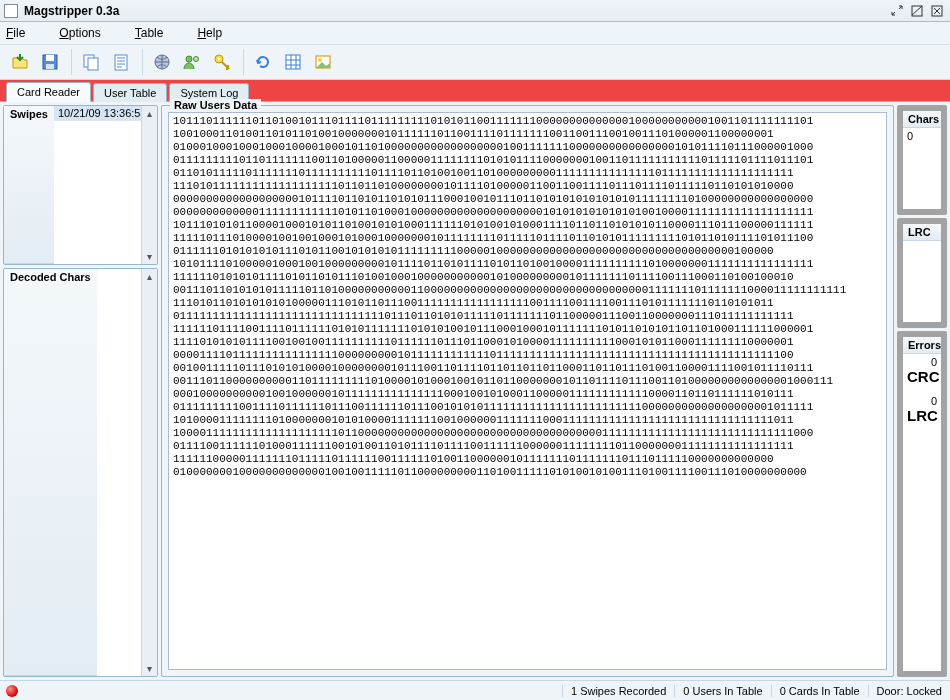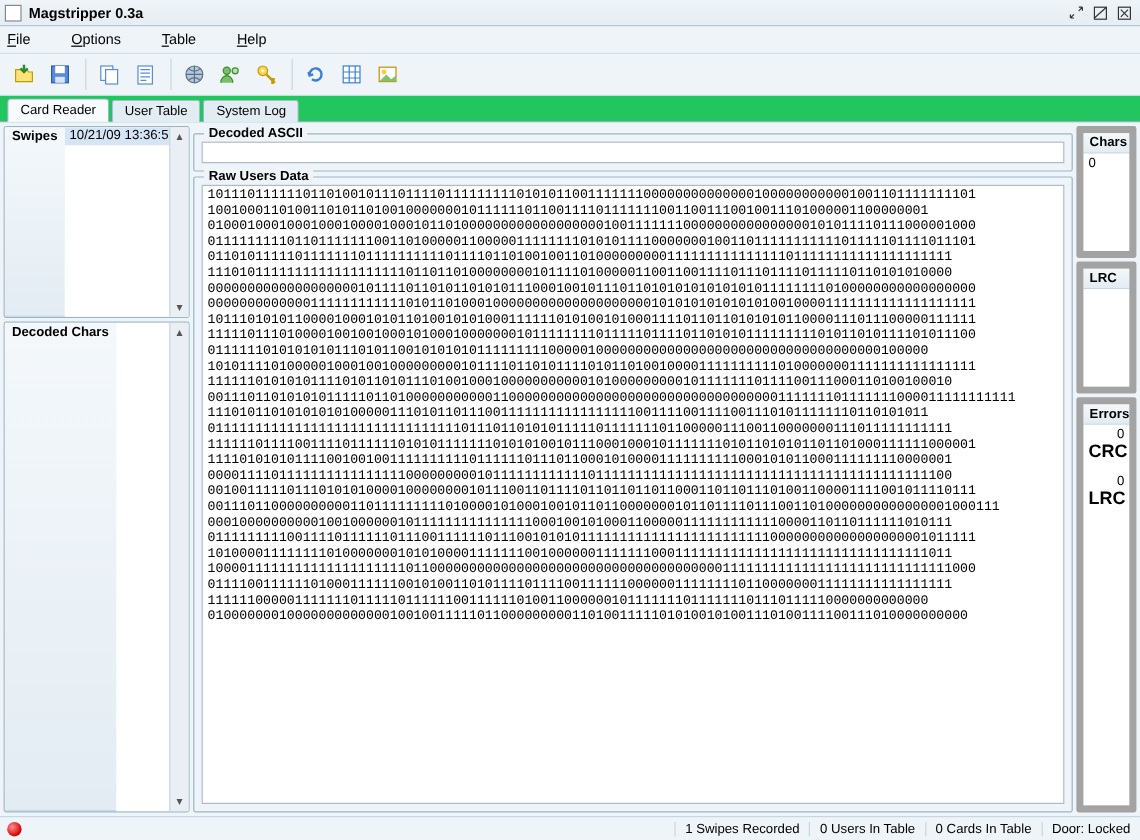--- a/index.html
+++ b/index.html
@@ -77,21 +77,21 @@
     margin-right: 2px;
   }
   .tsep {
     width: 1px; height: 26px; background: #c9d8e3; margin: 0 5px;
   }
   
   .tabs-row {
     display: flex;
     align-items: flex-end;
     padding: 0 6px;
-    background: #22c55e;
+    background: #ef4444;
     height: 22px;
     border-bottom: 1px solid #99b5c9;
   }
   .tab {
     border: 1px solid #99b5c9;
     border-bottom: none;
     border-radius: 3px 3px 0 0;
     padding: 3px 10px 3px 10px;
     margin-right: 2px;
     background: #e2ecf3;
@@ -408,24 +408,20 @@
       <div class="panel-body" style="position:relative;">
         <div class="scroll-hint">
           <span>▴</span>
           <span>▾</span>
         </div>
       </div>
     </div>
   </div>
 
   <div class="midcol">
-    <div class="group" style="margin-top:6px;">
-      <div class="group-label">Decoded ASCII</div>
-      <input class="textinput" type="text" value="" style="">
-    </div>
     <div class="group">
       <div class="group-label">Raw Users Data</div>
       <div class="rawdata">1011101111110110100101110111101111111110101011001111111000000000000001000000000001001101111111101
 1001000110100110101101001000000010111111011001111011111110011001110010011101000001100000001
 0100010001000100010000100010110100000000000000000010011111110000000000000000101011110111000001000
 0111111111011011111110011010000011000001111111101010111100000001001101111111111101111101111011101
 0110101111101111111011111111110111101101001001101000000000111111111111111011111111111111111111
 1110101111111111111111111011011010000000010111101000001100110011110111011110111110110101010000
 0000000000000000000101111011010110101011100010010111011010101010101010111111110100000000000000000
 0000000000000111111111111010110100010000000000000000000010101010101010100100001111111111111111111

